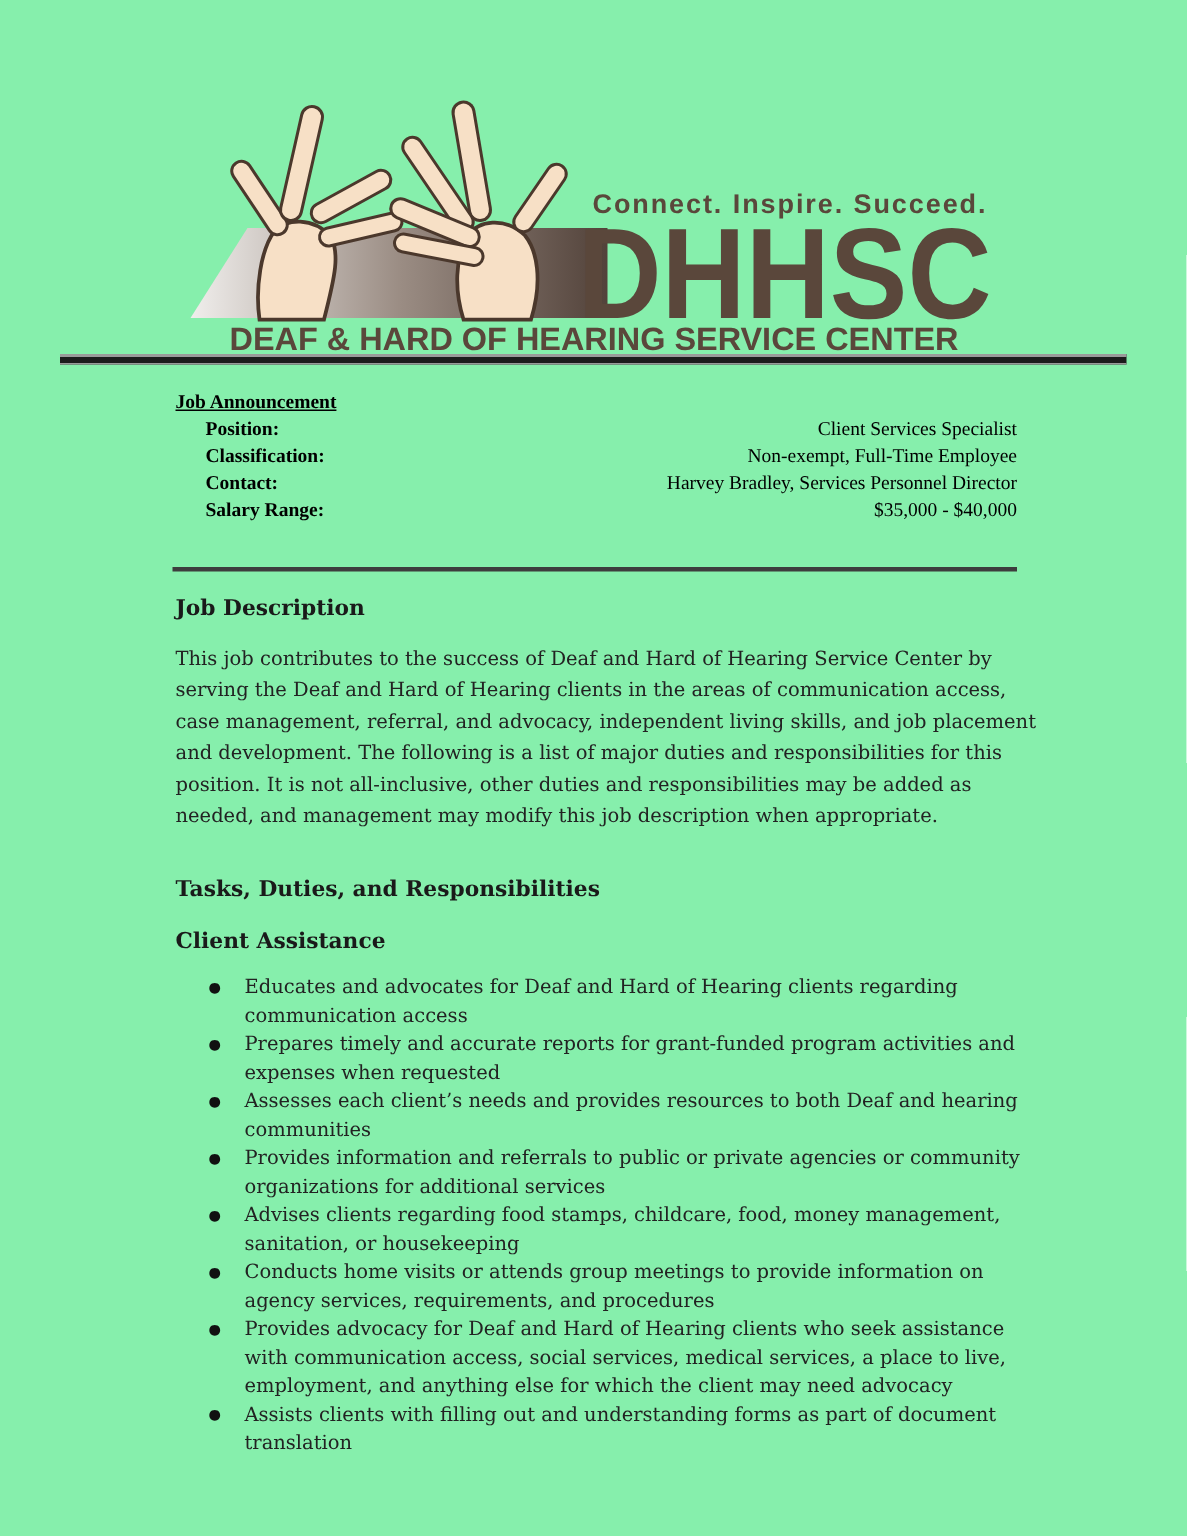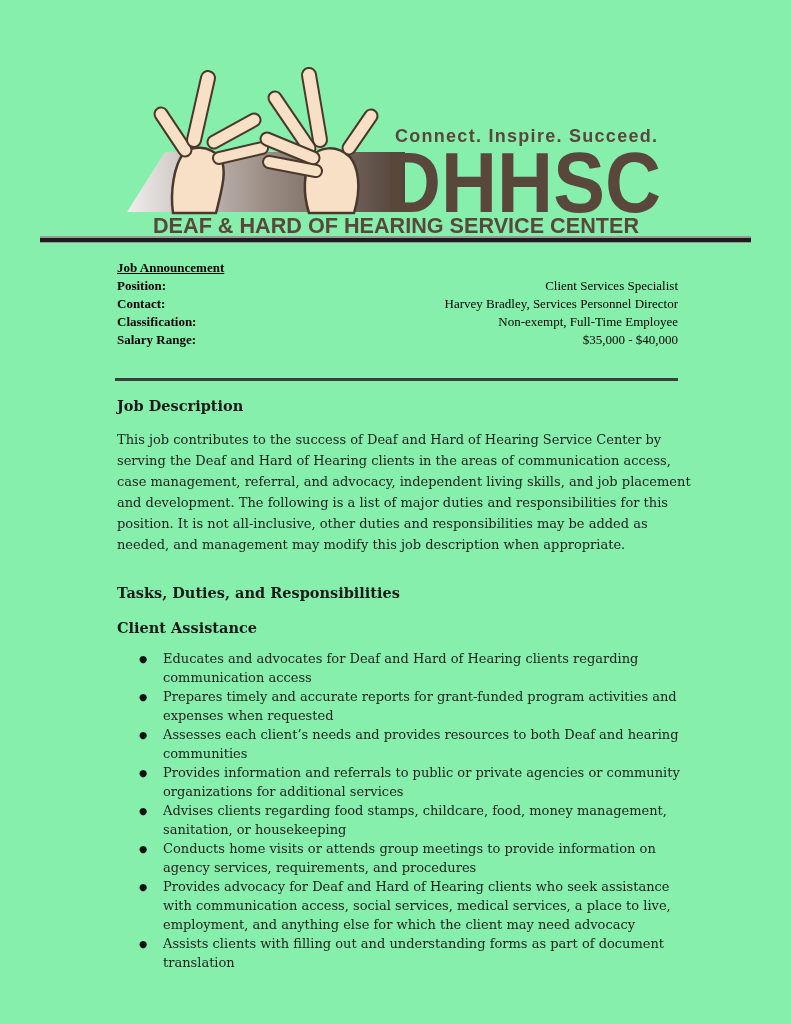--- a/index.html
+++ b/index.html
@@ -29,21 +29,21 @@
     background: #3d3d3d;
   }
 
   
   .announcement {
     position: absolute; left: 117px; top: 259px; width: 561px;
     font-family: "Liberation Serif", serif;
     font-size: 13px; line-height: 18px; color: #000;
   }
   .ann-title { font-weight: bold; text-decoration: underline; }
-  .ann-row { display: flex; }
+  .ann-row { display: flex; margin-left: 20px; }
   .ann-label { width: 141px; flex: 0 0 141px; font-weight: bold; }
   .ann-value { flex: 1; text-align: right; }
 
   
   .heading {
     position: absolute; left: 117px; margin: 0;
     font-size: 14.5px; font-weight: bold; color: #1a1a1a;
     font-family: "DejaVu Serif", serif;
   }
   .h-jobdesc { top: 397px; }
@@ -119,26 +119,26 @@
 
   <div class="rule-thick"></div>
 
   <section class="announcement">
     <div class="ann-title">Job Announcement</div>
     <div class="ann-row">
       <span class="ann-label">Position:</span>
       <span class="ann-value">Client Services Specialist</span>
     </div>
     <div class="ann-row">
+      <span class="ann-label">Classification:</span>
+      <span class="ann-value">Non-exempt, Full-Time Employee</span>
+    </div>
+    <div class="ann-row">
       <span class="ann-label">Contact:</span>
       <span class="ann-value">Harvey Bradley, Services Personnel Director</span>
-    </div>
-    <div class="ann-row">
-      <span class="ann-label">Classification:</span>
-      <span class="ann-value">Non-exempt, Full-Time Employee</span>
     </div>
     <div class="ann-row">
       <span class="ann-label">Salary Range:</span>
       <span class="ann-value">$35,000 - $40,000</span>
     </div>
   </section>
 
   <div class="rule-thin"></div>
 
   <h2 class="heading h-jobdesc">Job Description</h2>

